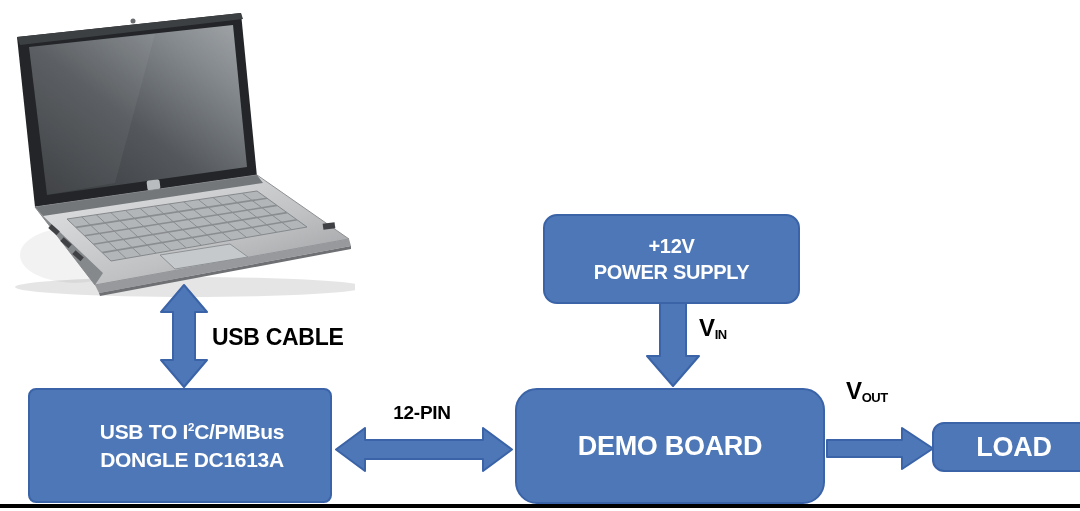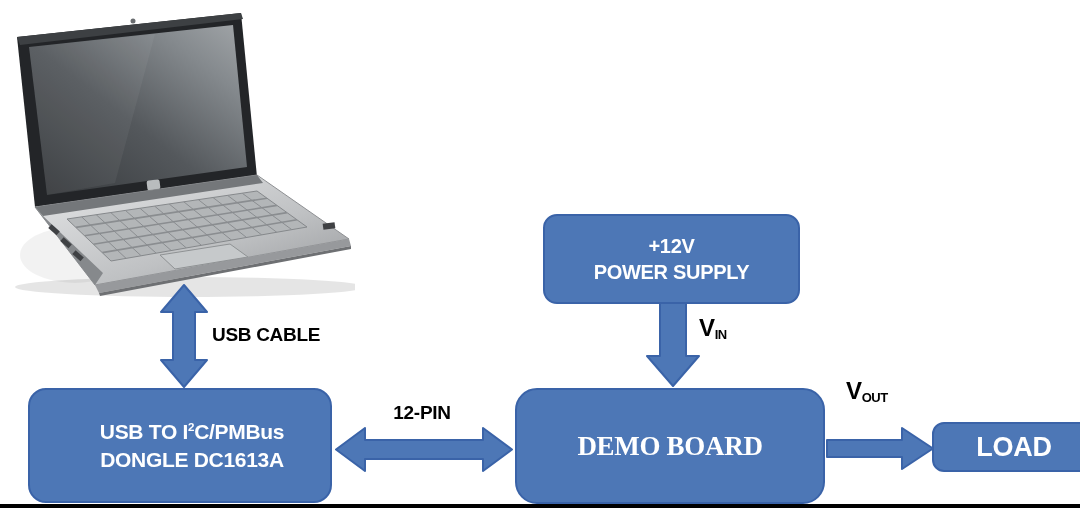--- a/index.html
+++ b/index.html
@@ -12,31 +12,31 @@
   .bluebox{
     position:absolute;
     background:var(--box-fill,#4d77b6);
     border:2px solid var(--box-border,#3a63a8);
     box-sizing:border-box;
     display:flex;flex-direction:column;align-items:center;justify-content:center;
     color:var(--box-text,#ffffff);
     font-weight:bold;text-align:center;letter-spacing:-0.3px;
   }
   .bluebox .ln{display:block;white-space:nowrap;}
-  #dongle-box{left:28px;top:388px;width:304px;height:115px;border-radius:18px;font-size:21px;line-height:28px;padding-left:24px;}
+  #dongle-box{left:28px;top:388px;width:304px;height:115px;border-radius:8px;font-size:21px;line-height:28px;padding-left:24px;}
   #power-box{left:543px;top:214px;width:257px;height:90px;border-radius:14px;font-size:20px;line-height:26px;}
-  #demo-box{left:515px;top:388px;width:310px;height:116px;border-radius:22px;font-size:27px;line-height:35px;font-family:Liberation Serif, serif;}
+  #demo-box{left:515px;top:388px;width:310px;height:116px;border-radius:22px;font-size:27px;line-height:35px;}
   #load-box{left:932px;top:422px;width:164px;height:50px;border-radius:12px;font-size:27px;}
   sup.isup{font-size:0.55em;vertical-align:super;line-height:0;}
   
   .blabel{
     position:absolute;color:var(--label-text,#000000);
     font-weight:bold;letter-spacing:-0.3px;white-space:nowrap;
   }
-  #usb-cable-label{left:212px;top:324px;font-size:19px;}
+  #usb-cable-label{left:212px;top:324px;font-size:23px;}
   #connector-label{left:348px;top:366px;width:148px;text-align:center;font-size:19px;line-height:22px;margin-top:36px;}
   .vlabel{font-size:24px;}
   .vlabel sub{font-size:13px;vertical-align:baseline;position:relative;top:3px;letter-spacing:-0.5px;}
   #vin-label{left:699px;top:314px;}
   #vout-label{left:846px;top:377px;}
   
   svg.arrow polygon{fill:var(--box-fill,#4d77b6);stroke:var(--box-border,#3a63a8);stroke-width:2;stroke-linejoin:round;}
   
   #bottom-rule{left:0;top:504px;width:1080px;height:4px;background:var(--rule,#000000);}
 </style>

